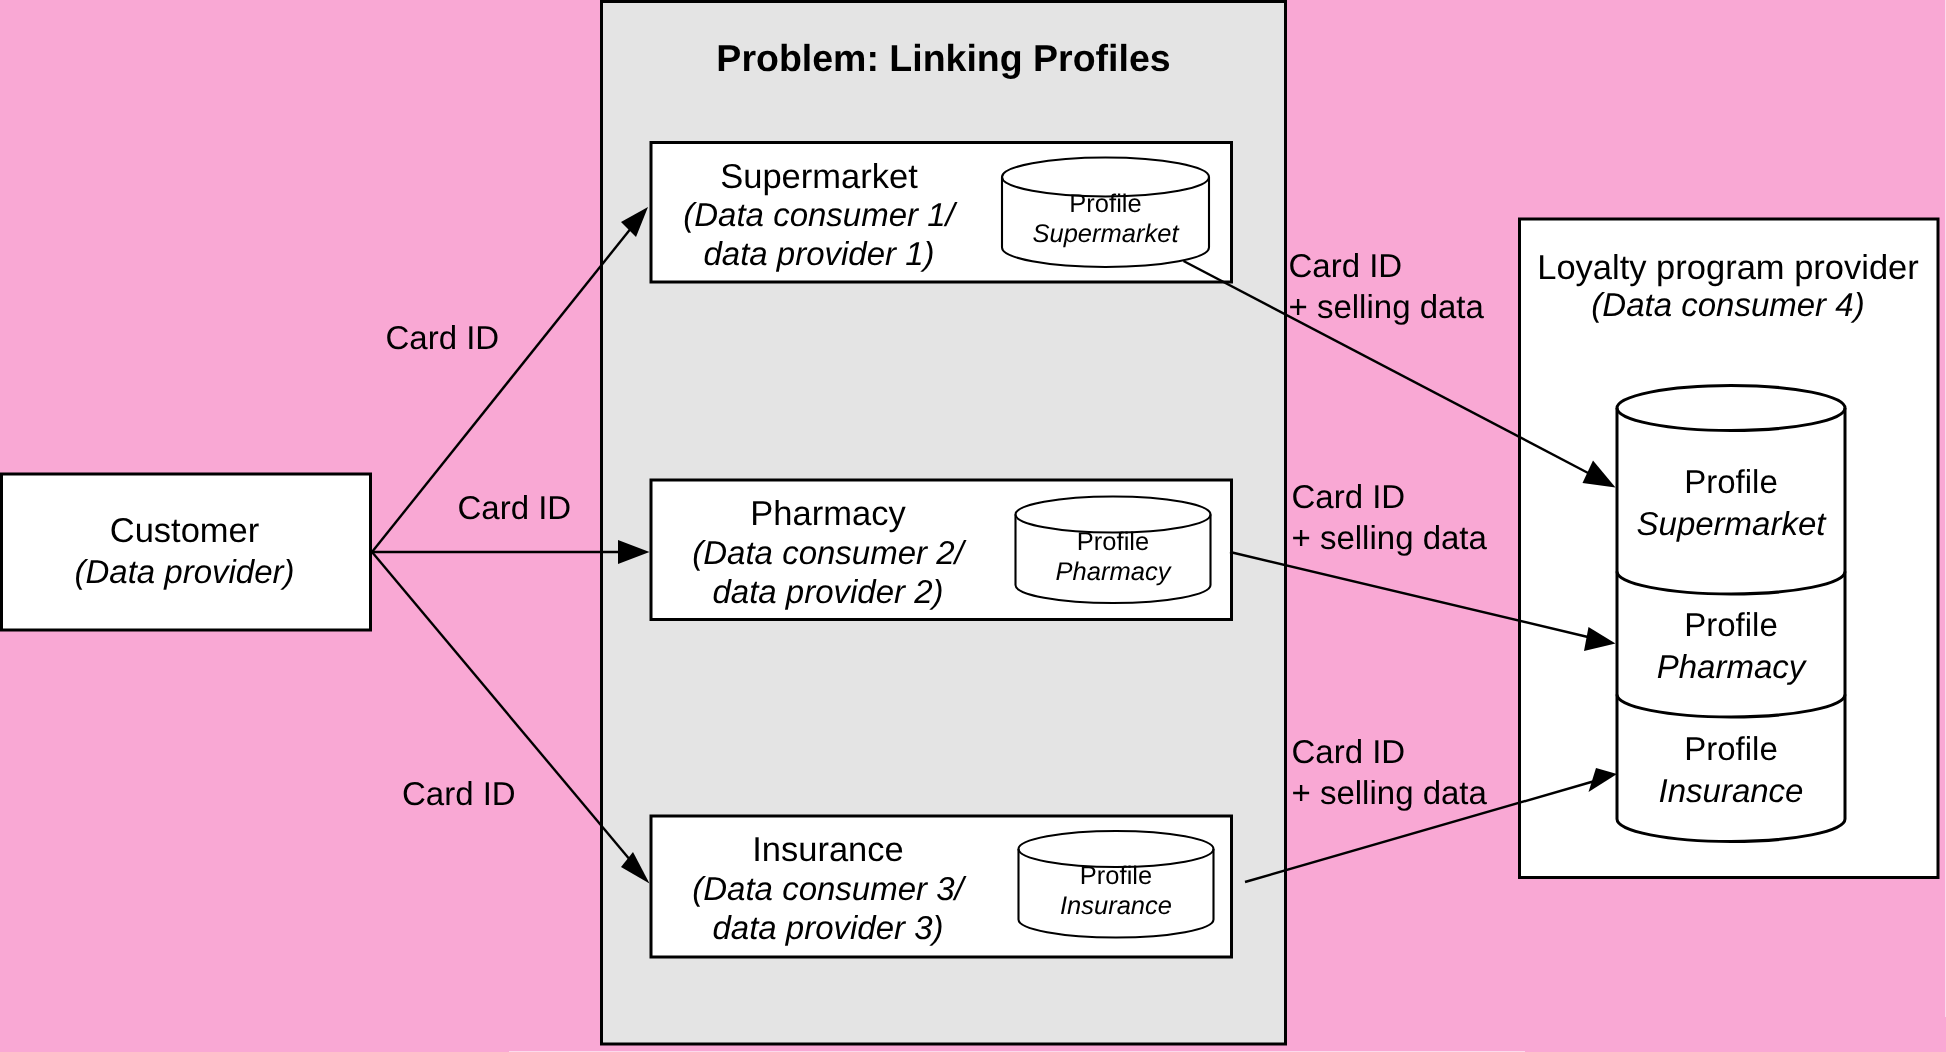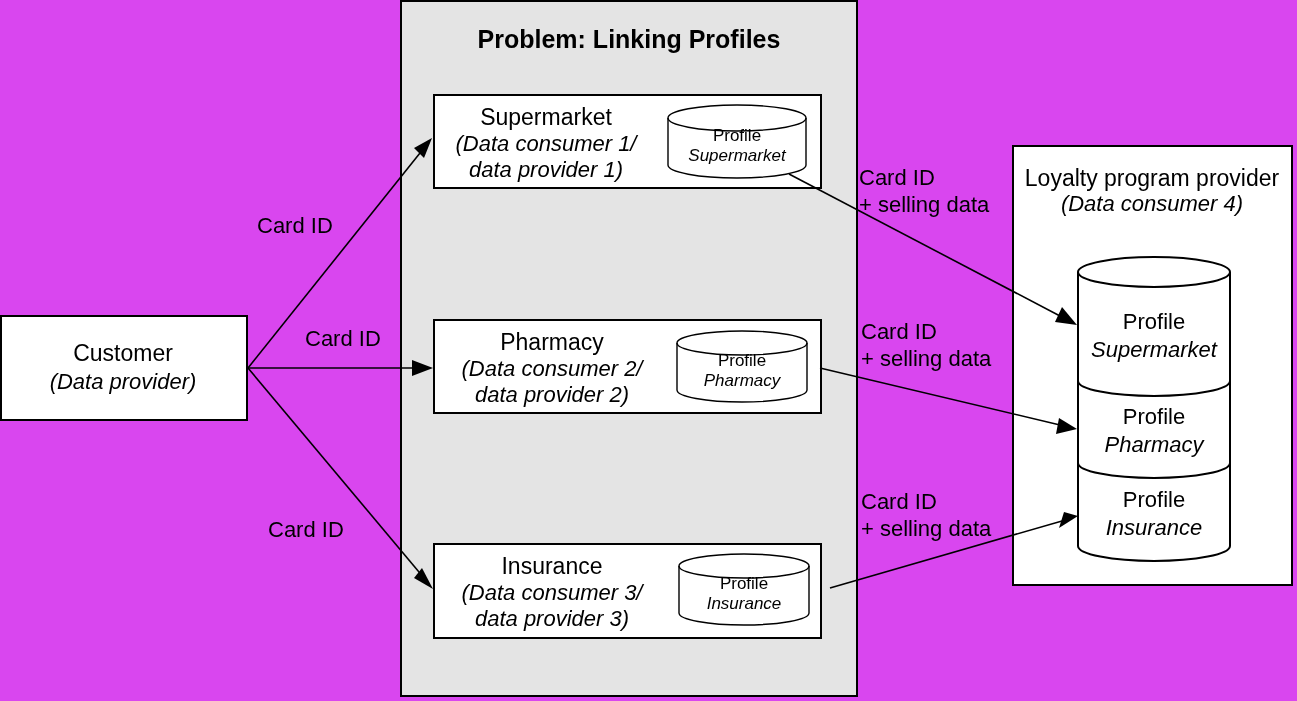--- a/index.html
+++ b/index.html
@@ -4,21 +4,21 @@
 <style>
   html, body {
     margin: 0;
     padding: 0;
     background: #ffffff;
   }
   #stage {
     position: relative;
     width: 1297px;
     height: 701px;
-    background: #d946ef;
+    background: #f9a8d4;
     overflow: hidden;
     font-family: "Liberation Sans", sans-serif;
   }
   svg#canvas {
     position: absolute;
     left: 0;
     top: 0;
     width: 1297px;
     height: 701px;
   }

